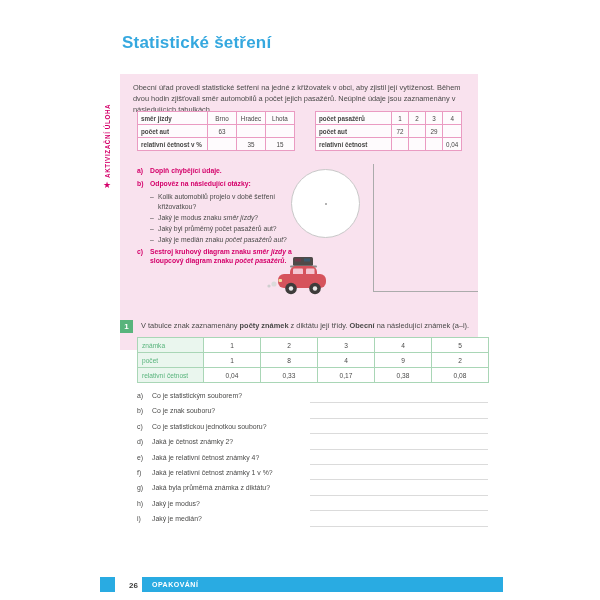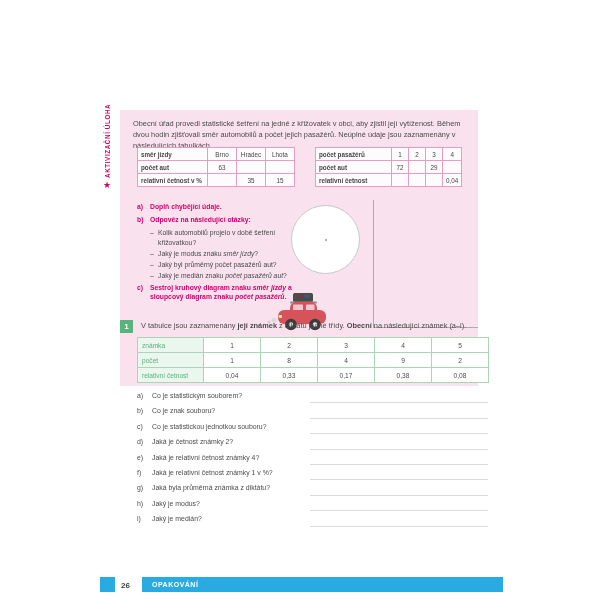--- a/index.html
+++ b/index.html
@@ -7,21 +7,21 @@
   #stage { position:relative; width:600px; height:600px; background:#fff; overflow:hidden; }
 
   .page-title { position:absolute; left:122px; top:33px; font-size:17px; font-weight:bold; color:#35A8DF; letter-spacing:0.2px; }
 
   
   .side-wrap { position:absolute; left:99px; top:76px; width:16px; height:120px; display:flex; flex-direction:column; align-items:center; }
   .side-text { writing-mode:vertical-rl; transform:rotate(180deg); font-size:6.3px; font-weight:bold; color:#D4006A; letter-spacing:0.6px; height:102px; }
   .side-star { font-size:9px; color:#D4006A; margin-top:2px; }
 
   
-  .activ-box { position:absolute; left:120px; top:74px; width:358px; height:276px; background:#F9E2EE;margin-top:36px; }
+  .activ-box { position:absolute; left:120px; top:74px; width:358px; height:276px; background:#F9E2EE; }
   .activ-intro { position:absolute; left:13px; top:8px; width:334px; font-size:7.4px; line-height:1.5; color:#4A4A49; }
 
   table { border-collapse:collapse; }
   .activ-table { position:absolute; background:transparent; }
   .activ-table td { border:1px solid #EA9BC2; background:#FEFBFD; height:13px; font-size:6.3px; color:#464645; padding:0 3px; }
   .activ-table td.lbl { font-weight:bold; text-align:left; }
   .activ-table td.val { text-align:center; }
   .t-dir { left:17px; top:37px; }
   .t-dir td.lbl { width:70px; }
   .t-dir td.val { width:29px; }
@@ -59,28 +59,29 @@
   .ex-table td.glbl { width:66px; background:#EAF6EE; color:#58B47C; text-align:left; }
   .ex-table td.gval { width:57px; background:#fff; color:#4A4A49; text-align:center; }
 
   .ex-questions { position:absolute; left:137px; top:391px; width:353px; }
   .exq-row { position:relative; height:15.4px; font-size:6.9px; color:#4A4A49; display:flex; align-items:flex-start; padding-top:1px; }
   .exq-letter { width:15px; flex:none; }
   .exq-line { position:absolute; right:2px; bottom:3px; width:178px; border-bottom:1px solid #DBDBDB; }
 
   
   .foot-square { position:absolute; left:100px; top:577px; width:15px; height:15px; background:#29ABE2; }
-  .foot-num { position:absolute; left:121px; top:581px; font-size:8px; font-weight:bold; color:#3C3C3B; }
+  .foot-num { position:absolute; left:129px; top:581px; font-size:8px; font-weight:bold; color:#3C3C3B; }
   .foot-bar { position:absolute; left:142px; top:577px; width:361px; height:15px; background:#29ABE2; color:#fff; font-size:7px; font-weight:bold; line-height:15px; padding-left:10px; letter-spacing:0.5px; }
 </style>
 </head>
 <body>
 
 <div id="stage">
 
+  <h1 class="page-title">Statistické šetření</h1>
 
   <div class="side-wrap">
     <span class="side-text">AKTIVIZAČNÍ ÚLOHA</span>
     <span class="side-star">★</span>
   </div>
 
   <div class="activ-box">
     <p class="activ-intro">Obecní úřad provedl statistické šetření na jedné z křižovatek v obci, aby zjistil její vytíženost. Během dvou hodin zjišťovali směr automobilů a počet jejich pasažérů. Neúplné údaje jsou zaznamenány v následujících tabulkách.</p>
 
     <table class="activ-table t-dir">
@@ -185,21 +186,21 @@
       <rect x="15.5" y="24" width="3.5" height="3" rx="1" fill="#F2E2A0"></rect>
       <circle cx="28" cy="33.5" r="5.8" fill="#3E3C3B"></circle>
       <circle cx="28" cy="33.5" r="2.2" fill="#E8E8E8"></circle>
       <circle cx="52" cy="33.5" r="5.8" fill="#3E3C3B"></circle>
       <circle cx="52" cy="33.5" r="2.2" fill="#E8E8E8"></circle>
     </svg>
   </div>
 
   <div class="ex-head">
     <span class="ex-badge">1</span>
-    <span class="ex-intro"><span>V tabulce jsou zaznamenány </span><span class="bold">její známek</span><span> z diktátu jedné třídy. </span><span class="bold">Obecní</span><span> na následující známek (a–i).</span></span>
+    <span class="ex-intro"><span>V tabulce znak zaznamenány </span><span class="bold">počty známek</span><span> z diktátu její třídy. </span><span class="bold">Obecní</span><span> na následující známek (a–i).</span></span>
   </div>
 
   <table class="ex-table">
     <tbody>
         <tr>
       <td class="glbl">známka</td>
       <td class="gval">1</td>
       <td class="gval">2</td>
       <td class="gval">3</td>
       <td class="gval">4</td>

